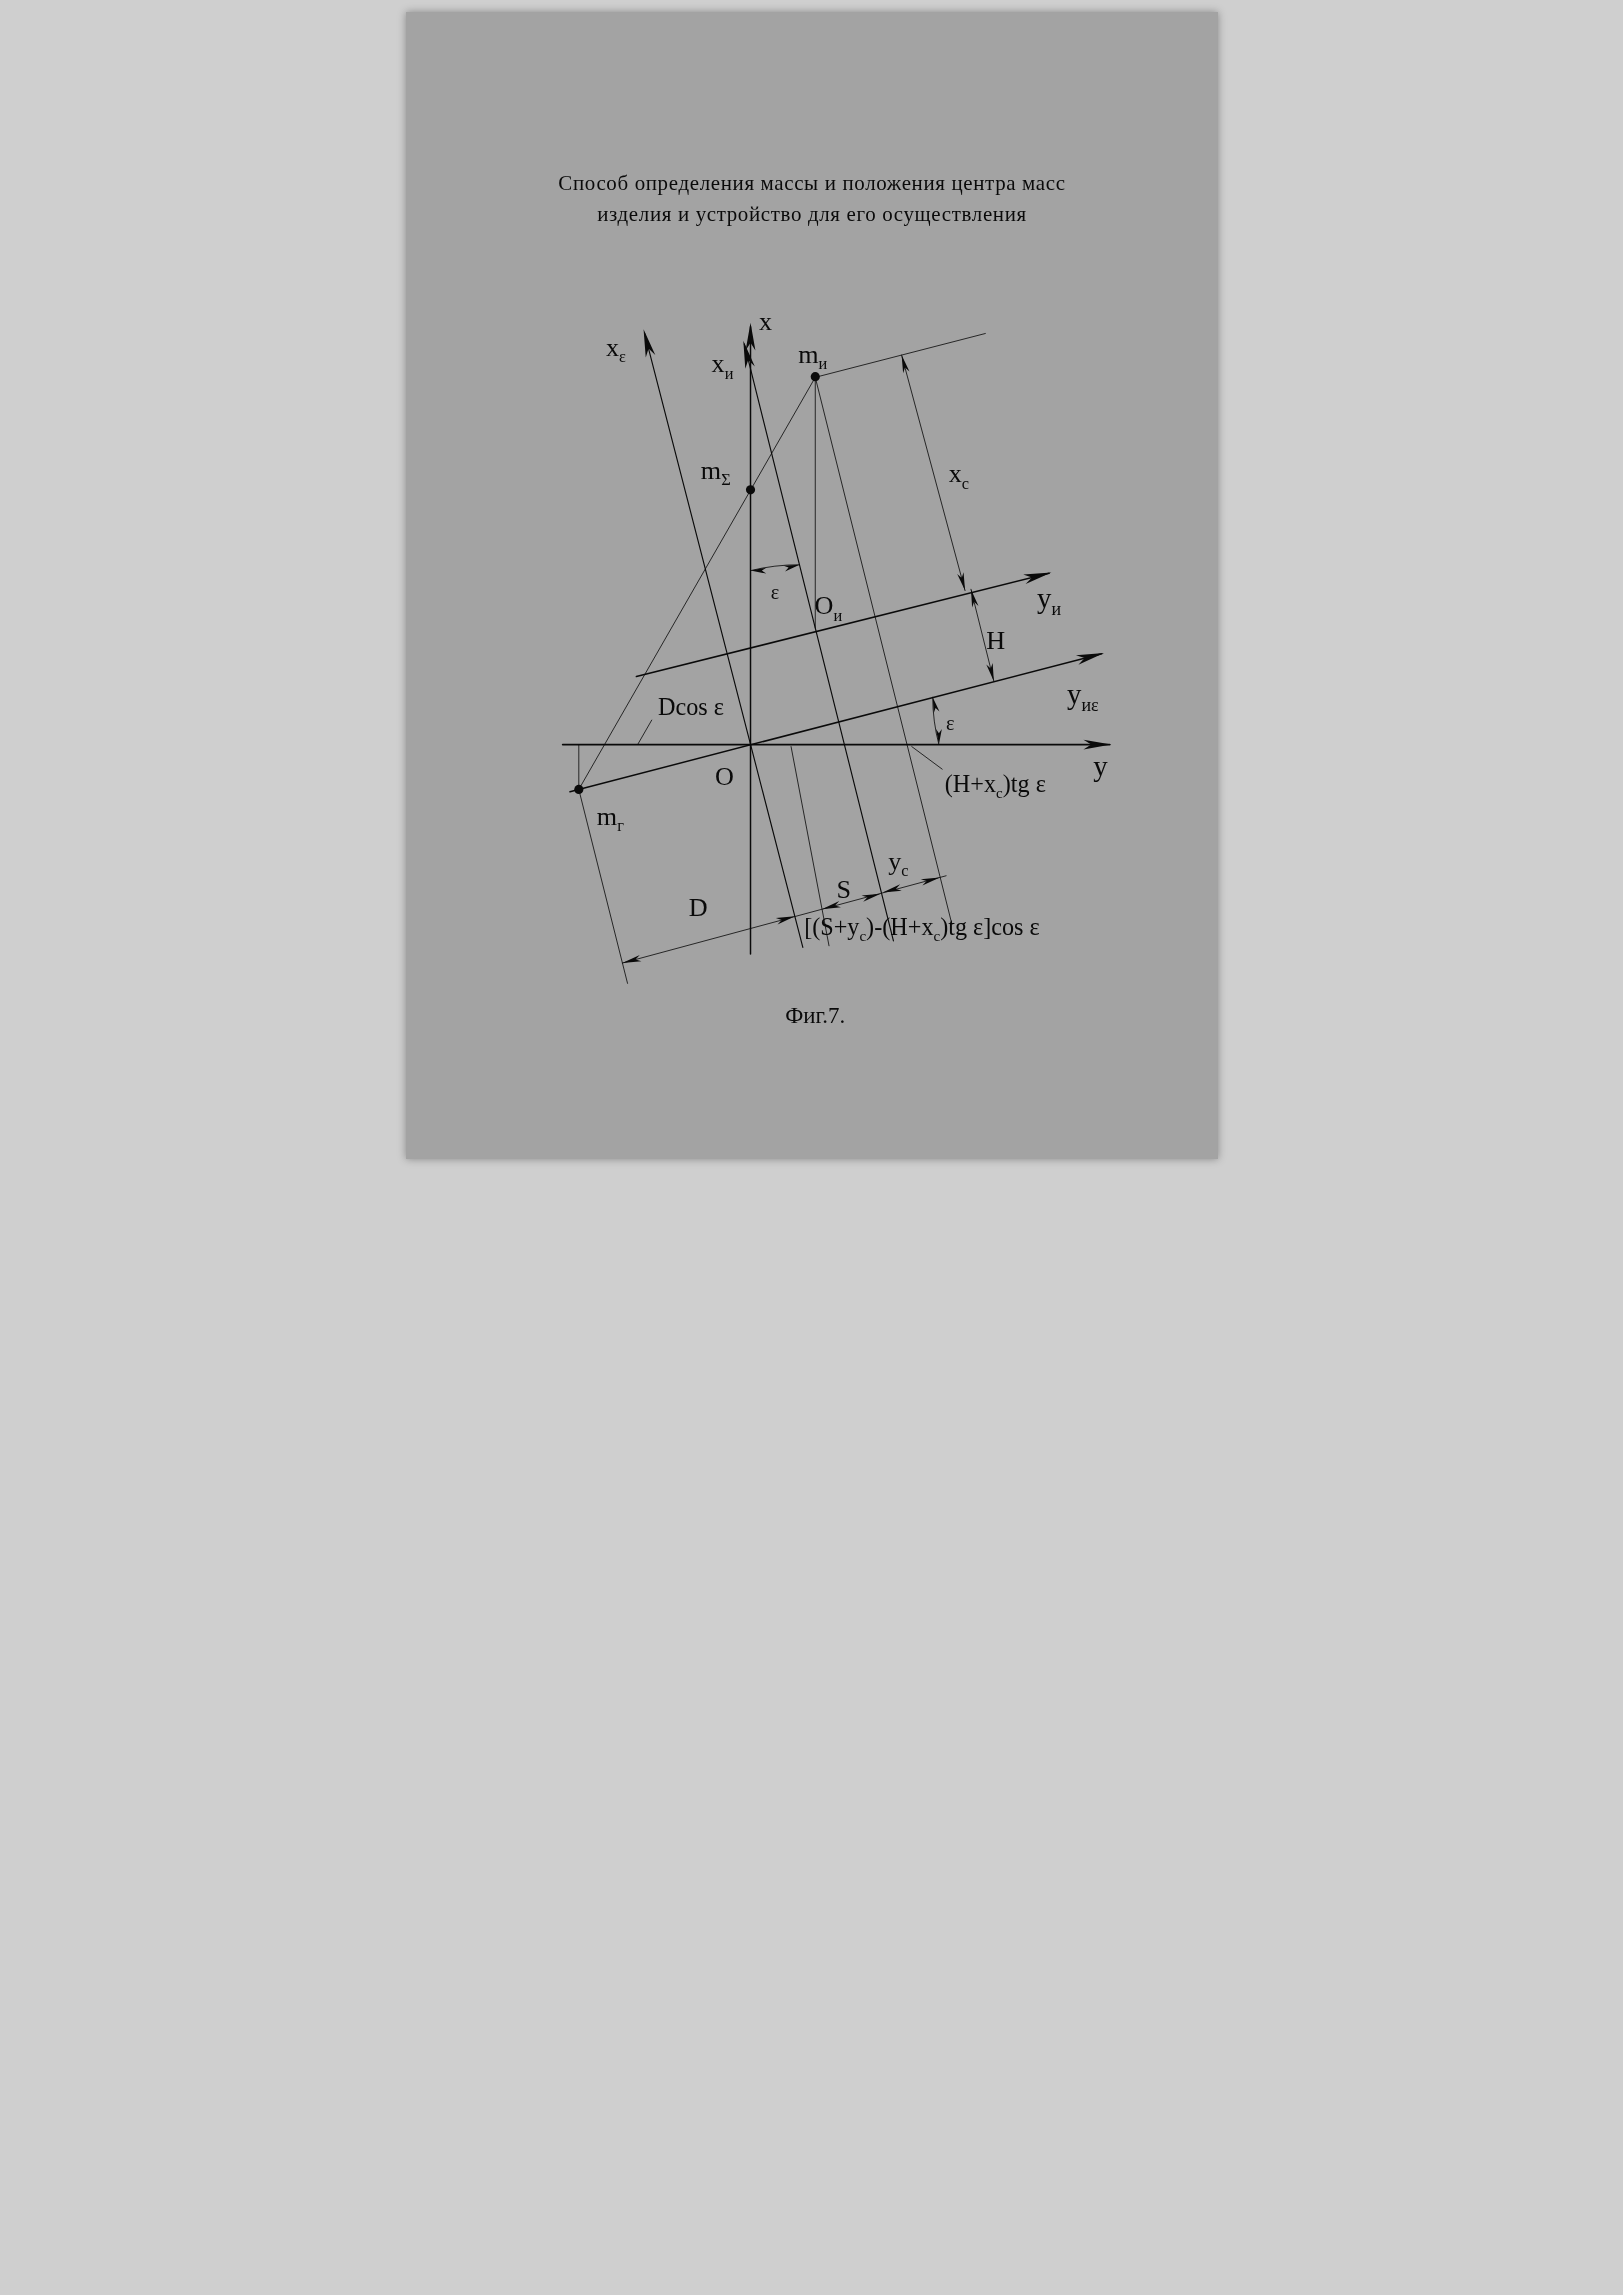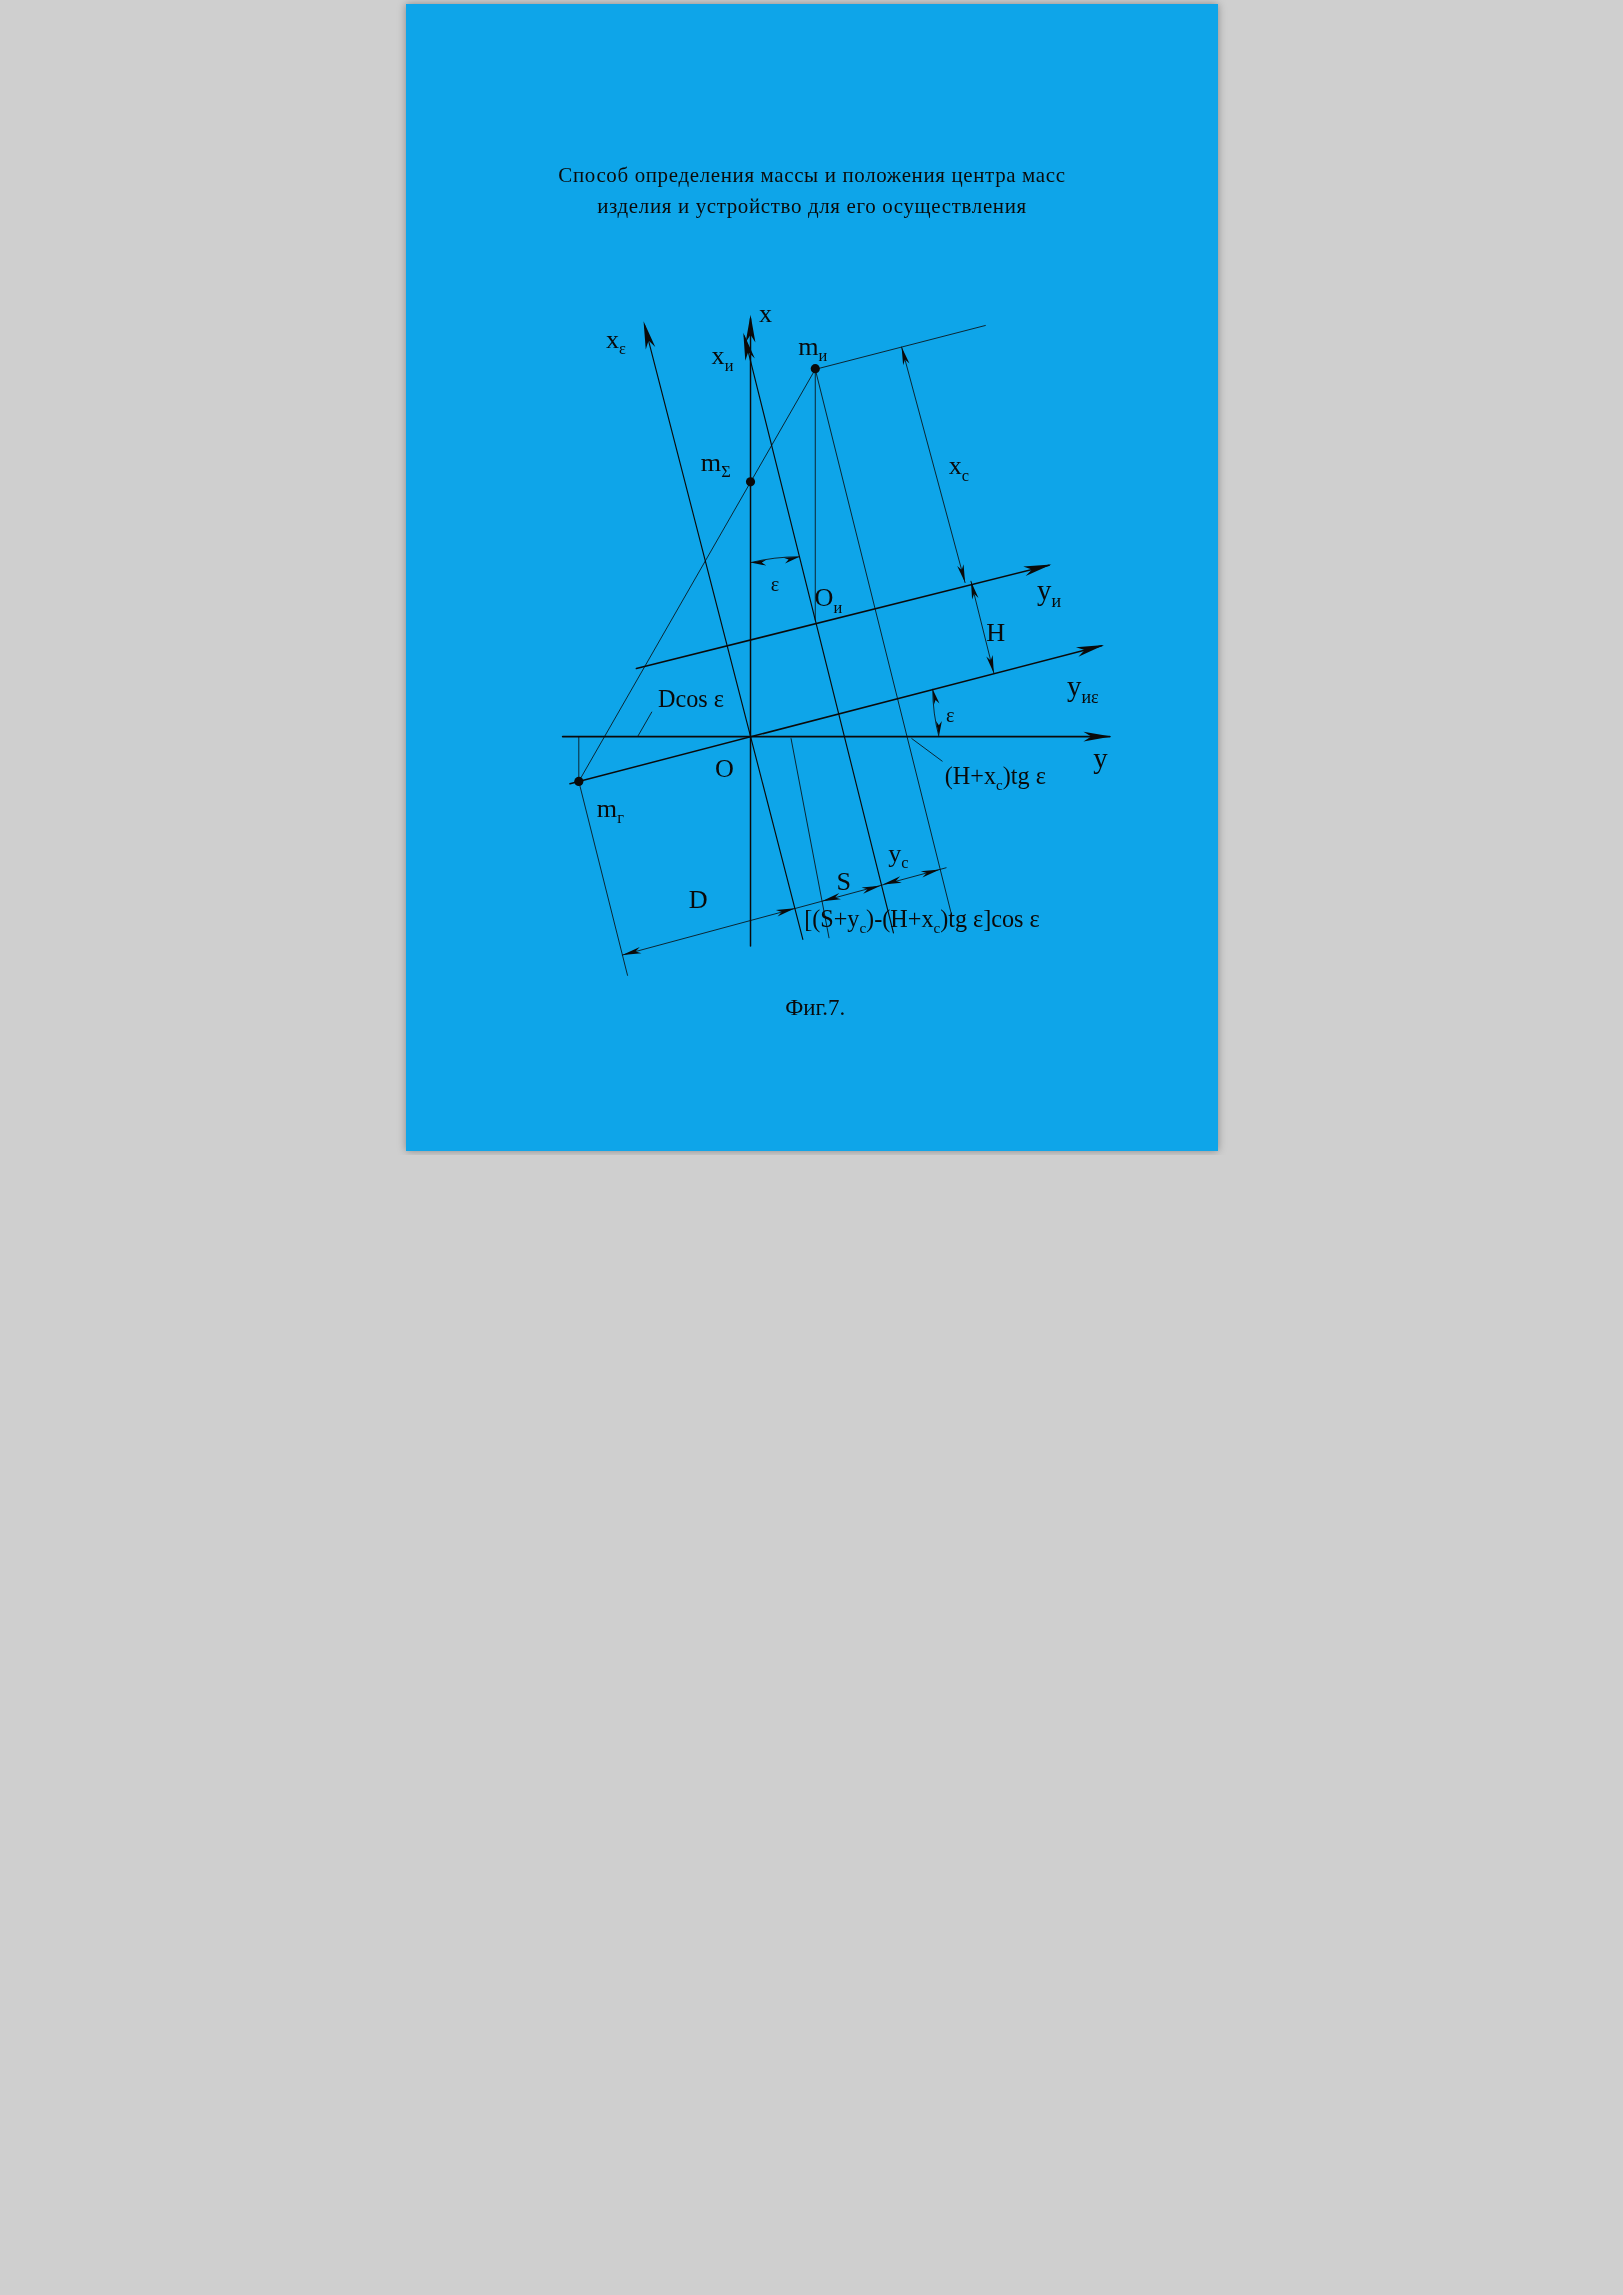--- a/index.html
+++ b/index.html
@@ -1,16 +1,16 @@
 <!DOCTYPE html>
 <html style="font-size:10.5px"><head>
 <meta charset="utf-8">
 <style>
   html,body{margin:0;padding:0;background:#cfcfcf;}
-  .page{position:relative;width:812px;height:1147px;margin:4px auto;background:#0ea5e9;
+  .page{position:relative;width:812px;height:1147px;margin:12px auto;background:#a3a3a3;
         box-shadow:0 0 7.9px rgba(0,0,0,.35);overflow:hidden;}
   svg{display:block;width:812px;height:1147px;}
   svg text{font-family:"Liberation Serif","DejaVu Serif",serif;fill:#0a0a0a;}
   svg line, svg path{stroke:#0a0a0a;fill:none;stroke-linecap:round;}
   svg polygon, svg circle{fill:#0a0a0a;stroke:none;}
 </style>
 </head>
 <body>
 
 <div class="page">

